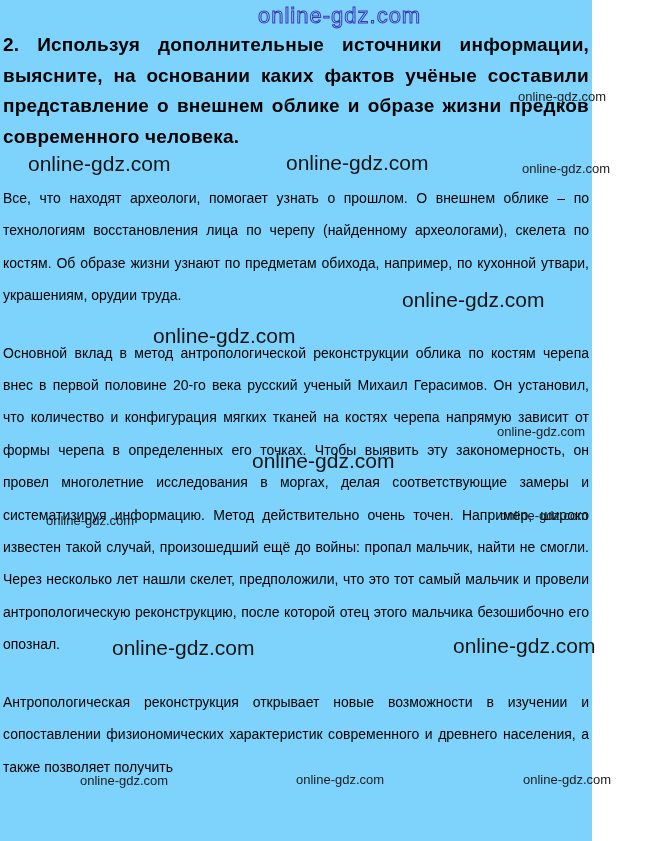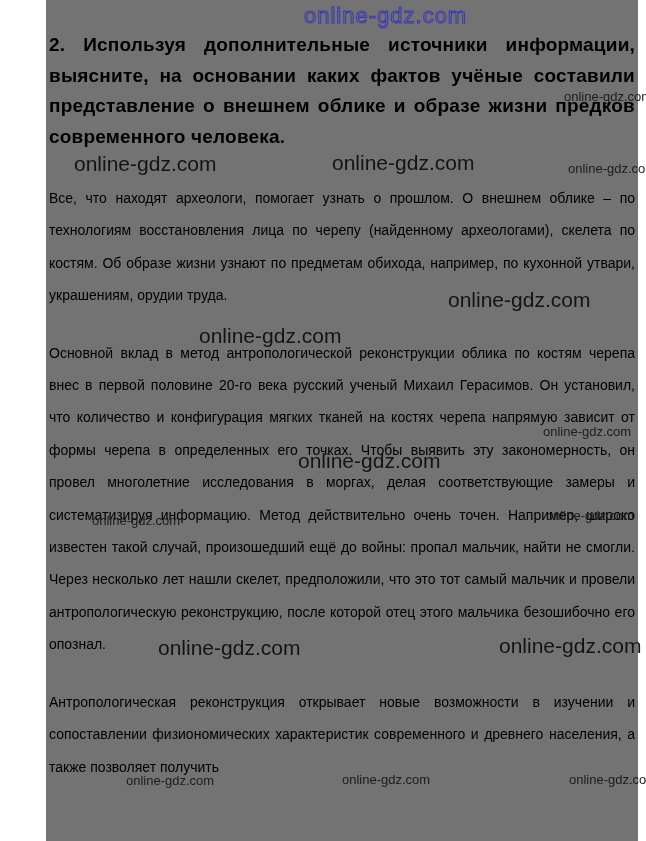--- a/index.html
+++ b/index.html
@@ -5,22 +5,21 @@
   html, body { margin: 0; padding: 0; }
   body {
     width: 646px; height: 841px; overflow: hidden;
     background: #ffffff;
     font-family: "Liberation Sans", sans-serif;
   }
   .page {
     position: relative;
     width: 592px; height: 841px;
     color: #000000;
-    background: #737373;
-    margin-left: 46px;
+    background: #7dd3fc;
   }
   .content {
     position: absolute;
     left: 3px; right: 3px; top: 30px;
   }
   .question {
     margin: 0 0 30px 0;
     font-size: 19px;
     font-weight: 700;
     line-height: 30.5px;

